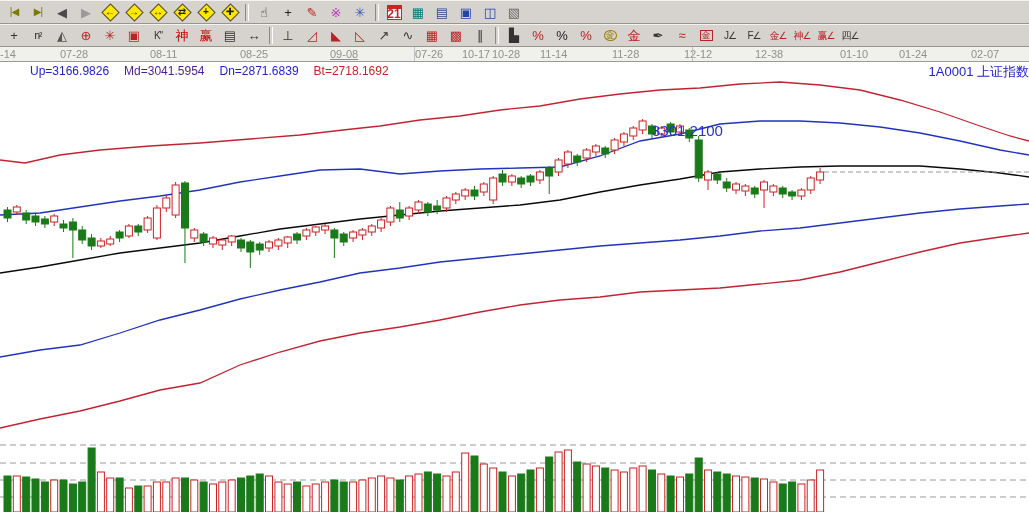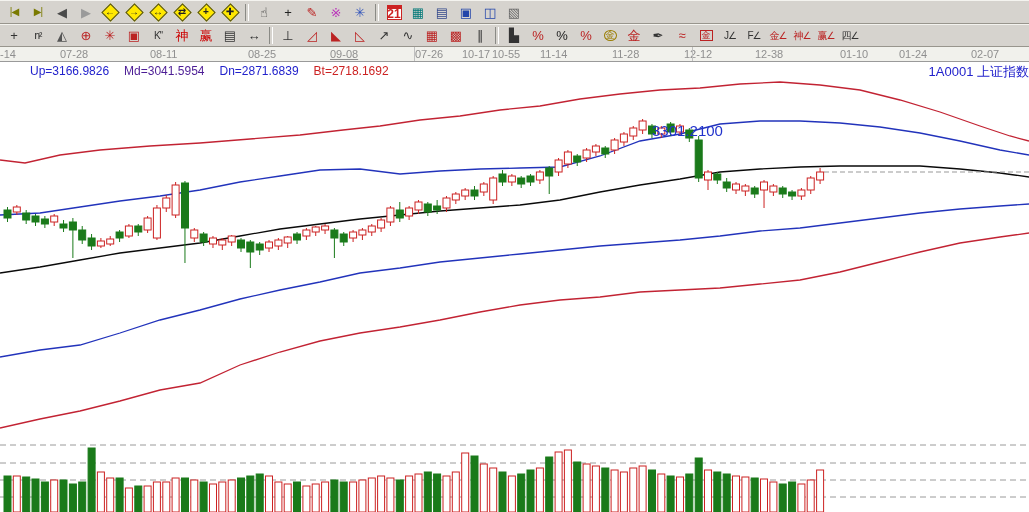--- a/index.html
+++ b/index.html
@@ -216,25 +216,25 @@
         <span class="gl sm" style="color: rgb(187, 34, 34);">赢∠</span>
       </span>
       <span class="tbtn">
         <span class="gl sm" style="color: rgb(51, 51, 51);">四∠</span>
       </span>
     </div>
   <div class="axis" id="axis">
       <span class="axlabel" style="left: 0px;">-14</span>
       <span class="axlabel" style="left: 60px;">07-28</span>
       <span class="axlabel" style="left: 150px;">08-11</span>
-      <span class="axlabel" style="left: 248px;">08-25</span>
+      <span class="axlabel" style="left: 240px;">08-25</span>
       <span class="axlabel" style="left: 330px; text-decoration: underline;">09-08</span>
       <span class="axlabel" style="left: 415px;">07-26</span>
       <span class="axlabel" style="left: 462px;">10-17</span>
-      <span class="axlabel" style="left: 492px;">10-55</span>
+      <span class="axlabel" style="left: 492px;">10-28</span>
       <span class="axlabel" style="left: 540px;">11-14</span>
       <span class="axlabel" style="left: 612px;">11-28</span>
       <span class="axlabel" style="left: 684px;">12-12</span>
       <span class="axlabel" style="left: 755px;">12-38</span>
       <span class="axlabel" style="left: 827px; padding-left: 13px;">01-10</span>
       <span class="axlabel" style="left: 899px;">01-24</span>
       <span class="axlabel" style="left: 971px;">02-07</span>
       <span class="axtick" style="left: 414px;"></span>
       <span class="axtick" style="left: 692px;"></span>
     </div>

